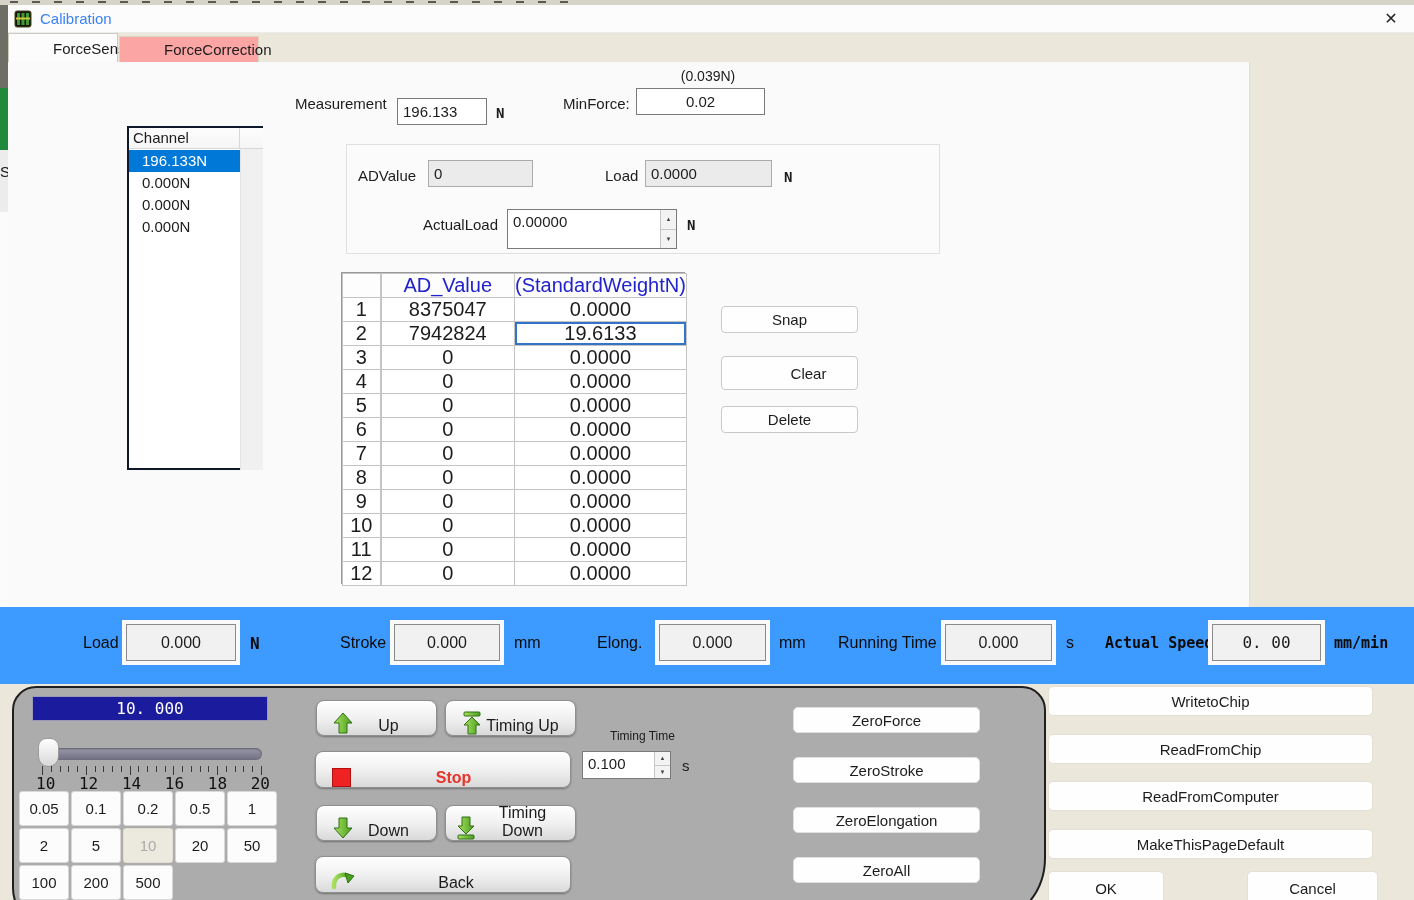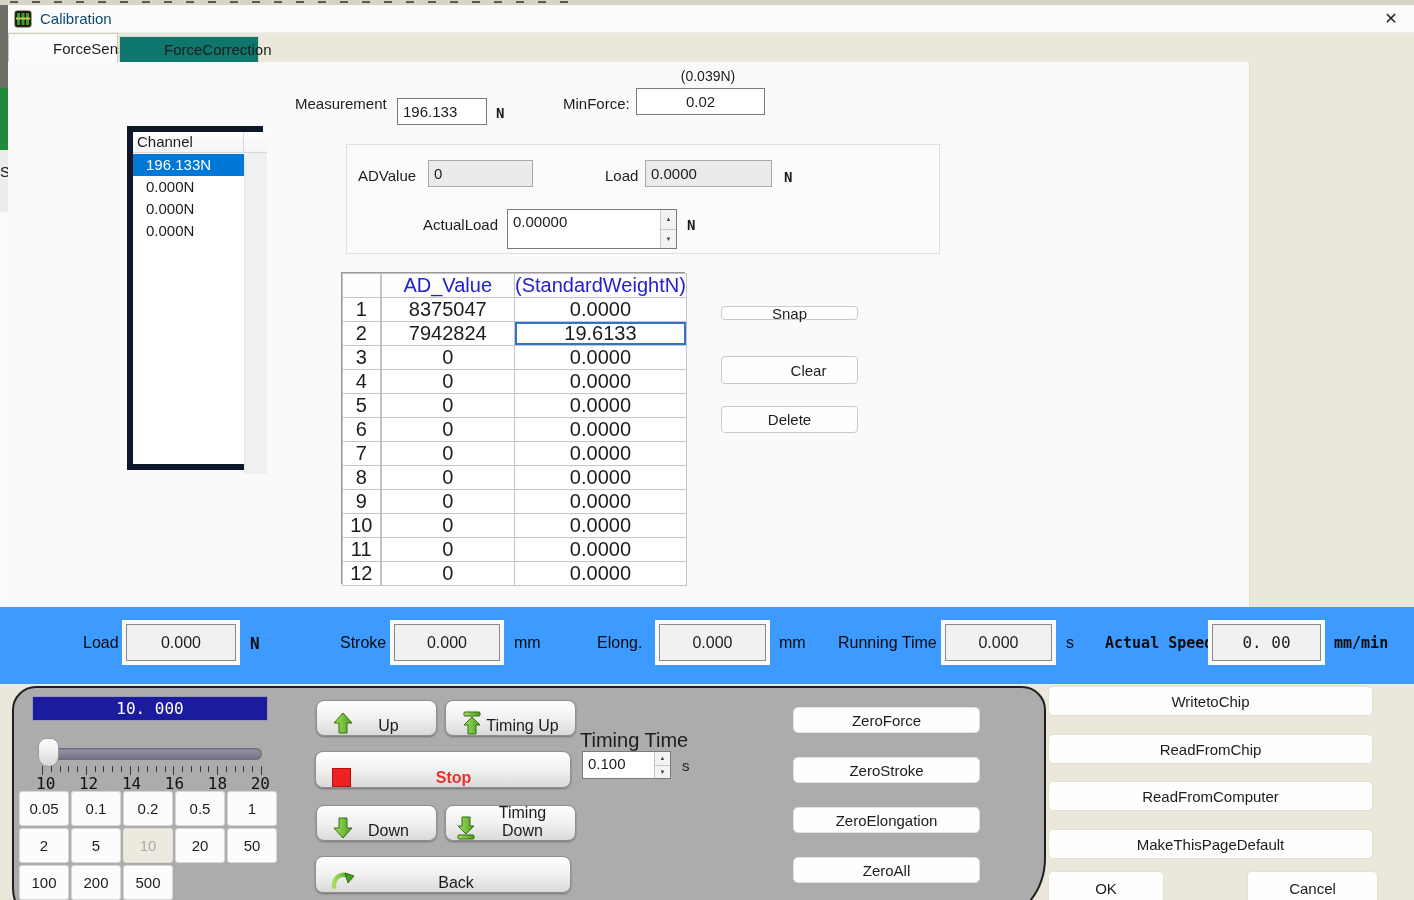--- a/index.html
+++ b/index.html
@@ -21,43 +21,43 @@
     background:repeating-linear-gradient(90deg,#5a5a52 0 8px,transparent 8px 22px);}
   .left-strip{position:absolute;left:0;top:5px;width:8px;height:602px;background:#FBFBFB;overflow:hidden;}
   .ls-a{position:absolute;left:0;top:0;width:8px;height:83px;background:#6E6E66;}
   .ls-b{position:absolute;left:0;top:83px;width:8px;height:62px;background:#1F8A3C;}
   .ls-c{position:absolute;left:0;top:145px;width:8px;height:62px;background:#ECECEC;}
   .ls-letter{position:absolute;left:0;top:158px;font-size:15px;color:#111;}
 
   
   .titlebar{position:absolute;left:8px;top:5px;width:1406px;height:28px;background:#FCFCFC;border-bottom:1px solid #ECECEC;}
   .app-icon{position:absolute;left:6px;top:5px;width:18px;height:18px;}
-  .title-text{position:absolute;left:32px;top:5px;font-size:15px;color:#0c4a6e;}
+  .title-text{position:absolute;left:32px;top:5px;font-size:15px;color:#3b82f6;}
   .close-btn{position:absolute;right:10px;top:2px;width:26px;height:24px;text-align:center;line-height:24px;font-size:16px;color:#222;cursor:pointer;}
 
   
   .tabstrip{position:absolute;left:8px;top:33px;width:1406px;height:29px;background:var(--beige);}
   .tab{position:absolute;top:3px;height:26px;font-size:15px;text-align:right;line-height:26px;
        border:1px solid #D9D6C6;border-bottom:none;padding-left:44px;}
   .tab.active{left:0;top:0;height:29px;width:110px;background:#FCFCFC;line-height:29px;border-color:#CFCCBC;}
-  .tab.inactive{left:111px;width:140px;background:#0f766e;}
+  .tab.inactive{left:111px;width:140px;background:#fca5a5;}
 
   
   .page{position:absolute;left:8px;top:62px;width:1242px;height:545px;background:#FAFAFA;border-right:1px solid #E2DFD2;}
   .beige-right{position:absolute;left:1250px;top:62px;width:164px;height:545px;background:var(--beige);}
 
   .hint{position:absolute;left:640px;top:6px;width:120px;text-align:center;font-size:14px;}
   .lbl{position:absolute;font-size:15px;}
   .tbox{position:absolute;background:#fff;border:1px solid #7A7A7A;font-size:15px;display:flex;align-items:center;padding:0 5px;}
   .tbox.center{justify-content:center;}
   .tbox.disabled{background:#EBEBEB;border-color:#ABABAB;}
   .unitN{position:absolute;font-family:"DejaVu Sans Mono",monospace;font-weight:bold;font-size:14px;}
 
   
-  .listview{position:absolute;left:119px;top:64px;width:136px;height:344px;background:#fff;border:6px solid #0f172a;}
+  .listview{position:absolute;left:119px;top:64px;width:136px;height:344px;background:#fff;border:2px solid #0f172a;}
   .lv-header{position:absolute;left:0;top:0;width:134px;height:21px;background:linear-gradient(#FDFDFD,#F5F5F5);
      border-bottom:1px solid #D8D8D8;font-size:15px;padding-left:4px;line-height:20px;}
   .lv-hdr-div{position:absolute;left:110px;top:0;width:1px;height:21px;background:#D8D8D8;}
   .lv-side{position:absolute;left:111px;top:21px;width:23px;height:321px;background:#F0F0F0;border-left:1px solid #E4E4E4;}
   .lv-items{position:absolute;left:0;top:22px;width:111px;}
   .lv-item{font-size:15px;line-height:22px;padding-left:13px;cursor:default;}
   .lv-item.selected{background:var(--sel);color:#fff;}
 
   
   .groupbox{position:absolute;left:338px;top:82px;width:594px;height:110px;border:1px solid #E0E0E0;background:#FBFBFB;}
@@ -287,22 +287,22 @@
             <td class="c-w">0.0000</td>
           </tr>
           <tr>
             <th class="rowhdr">12</th>
             <td class="c-ad">0</td>
             <td class="c-w">0.0000</td>
           </tr>
         </tbody>
     </table>
 
-    <div class="flatbtn" style="left:713px;top:244px;width:137px;height:14px;">Snap</div>
-    <div class="flatbtn" style="left:713px;top:294px;width:137px;height:28px;padding-left:38px;">Clear</div>
+    <div class="flatbtn" style="left:713px;top:244px;width:137px;height:27px;">Snap</div>
+    <div class="flatbtn" style="left:713px;top:294px;width:137px;height:34px;padding-left:38px;">Clear</div>
     <div class="flatbtn" style="left:713px;top:344px;width:137px;height:27px;">Delete</div>
   </div>
 
   <div class="statusbar">
     <span class="sb-label" style="left:83px;">Load</span>
     <div class="sb-box" style="left:126px;width:110px;">
         <span>0.000</span>
       </div>
     <span class="sb-unit n" style="left:250px;">N</span>
 
@@ -401,21 +401,21 @@
       <div class="btn3d" style="left:431px;top:12px;width:131px;height:36px;">
         <span class="ic">
           <svg width="24" height="24" viewBox="0 0 24 24">
               <rect x="4" y="1" width="16" height="4" rx="1" fill="url(#ggreen)" stroke="#2F6E14"></rect>
               <polygon points="12,6 20,14 16,14 16,23 8,23 8,14 4,14" fill="url(#ggreen)" stroke="#2F6E14"></polygon>
             </svg>
         </span>
         <span class="cap">Timing Up</span>
       </div>
 
-      <span class="lbl" style="left:566px;top:41px;font-size:20px;">Timing Time</span>
+      <span class="lbl" style="left:596px;top:41px;font-size:12px;">Timing Time</span>
 
       <div class="btn3d" style="left:301px;top:63px;width:256px;height:37px;">
         <span class="stop-sq"></span>
         <span class="cap red">Stop</span>
       </div>
 
       <div class="spinbox" style="left:568px;top:63px;width:89px;height:28px;background:#fff;">
         <span class="spin-val">0.100</span>
         <div class="spin-col">
           <div>▲</div>

